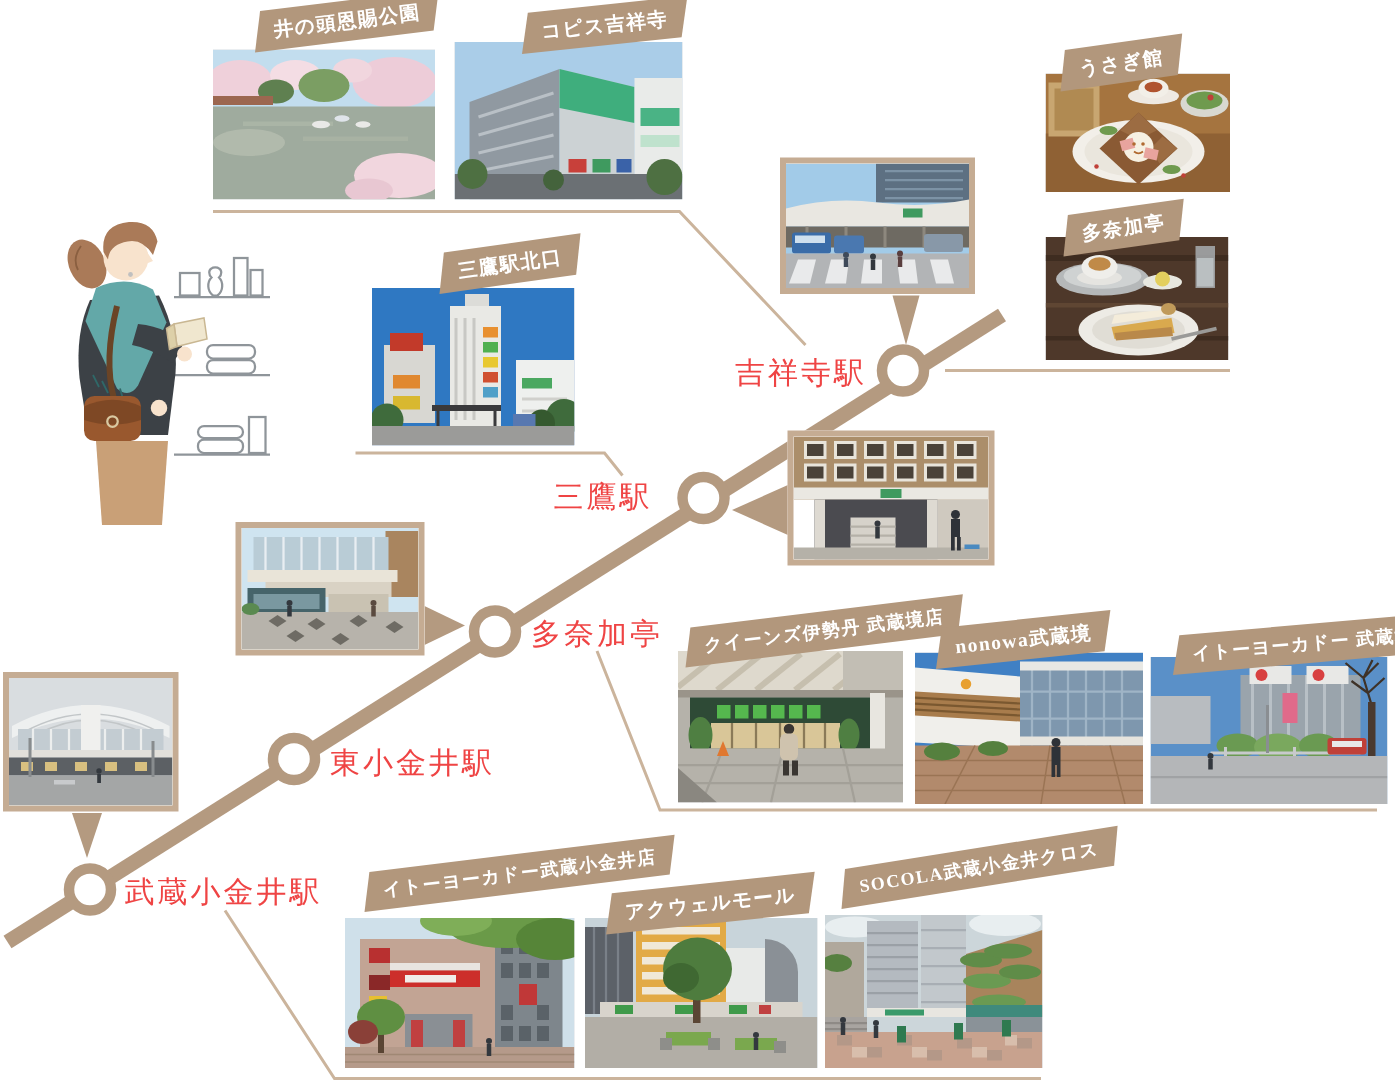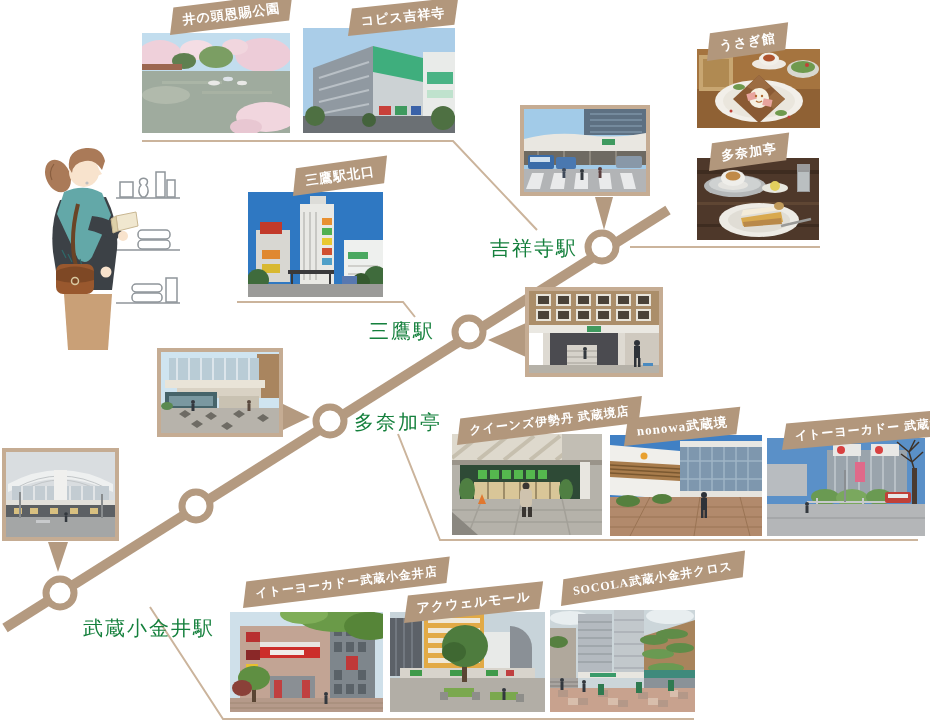--- a/index.html
+++ b/index.html
@@ -7,21 +7,21 @@
           font-family:"Liberation Serif","DejaVu Serif",serif;}
   #rail-svg{position:absolute;left:0;top:0;z-index:1;}
   .photo{position:absolute;z-index:2;overflow:hidden;background:#dfe3e6;}
   .photo svg{display:block;width:100%;height:100%;}
   .photo.bordered{border:4px solid #c5ac93;box-sizing:border-box;background:#fff;}
   .ribbon{position:absolute;z-index:5;background:#b2977c;color:#ffffff;font-weight:bold;
           font-size:13px;line-height:1;padding:7px 11px;white-space:nowrap;letter-spacing:1px;
           transform-origin:left bottom;}
   .ribbon .rt{display:inline-block;transform:skewX(14deg);}
   .ribbon.small{font-size:12px;}
-  .station-label{position:absolute;z-index:6;color:#15803d;font-size:20px;letter-spacing:2px;
+  .station-label{position:absolute;z-index:6;color:#ef4444;font-size:20px;letter-spacing:2px;
           font-weight:500;white-space:nowrap;}
   .illustration{position:absolute;z-index:2;}
 </style>
 </head>
 <body>
 
 <div id="canvas">
 
   <svg id="rail-svg" width="930" height="723" viewBox="0 0 930 723">
     <line x1="5" y1="628" x2="668" y2="210" stroke="#b49a80" stroke-width="10"></line>
@@ -43,21 +43,22 @@
       <circle cx="469" cy="332" r="14"></circle>
       <circle cx="330" cy="421" r="14"></circle>
       <circle cx="196" cy="506" r="14"></circle>
       <circle cx="60" cy="593" r="14"></circle>
     </g>
   </svg>
 
   <div class="station-label" style="left:490px;top:235px">吉祥寺駅</div>
   <div class="station-label" style="left:369px;top:318px">三鷹駅</div>
   <div class="station-label" style="left:354px;top:409px">多奈加亭</div>
-  <div class="station-label" style="left:83px;top:615px">武蔵小金井駅</div>
+  <div class="station-label" style="left:220px;top:495px">東小金井駅</div>
+  <div class="station-label" style="left:83px;top:581px">武蔵小金井駅</div>
 
   <div class="photo" style="left:142px;top:33px;width:148px;height:100px">
     <svg viewBox="0 0 148 100">
       <rect width="148" height="40" fill="#c2ddee"></rect>
       <ellipse cx="18" cy="22" rx="22" ry="15" fill="#efd0da"></ellipse>
       <ellipse cx="55" cy="17" rx="17" ry="10" fill="#f4dde4"></ellipse>
       <ellipse cx="121" cy="22" rx="28" ry="17" fill="#edccd8"></ellipse>
       <ellipse cx="93" cy="14" rx="13" ry="8" fill="#f1d6de"></ellipse>
       <ellipse cx="74" cy="24" rx="17" ry="11" fill="#7b9e63"></ellipse>
       <ellipse cx="42" cy="28" rx="12" ry="8" fill="#5f8050"></ellipse>

